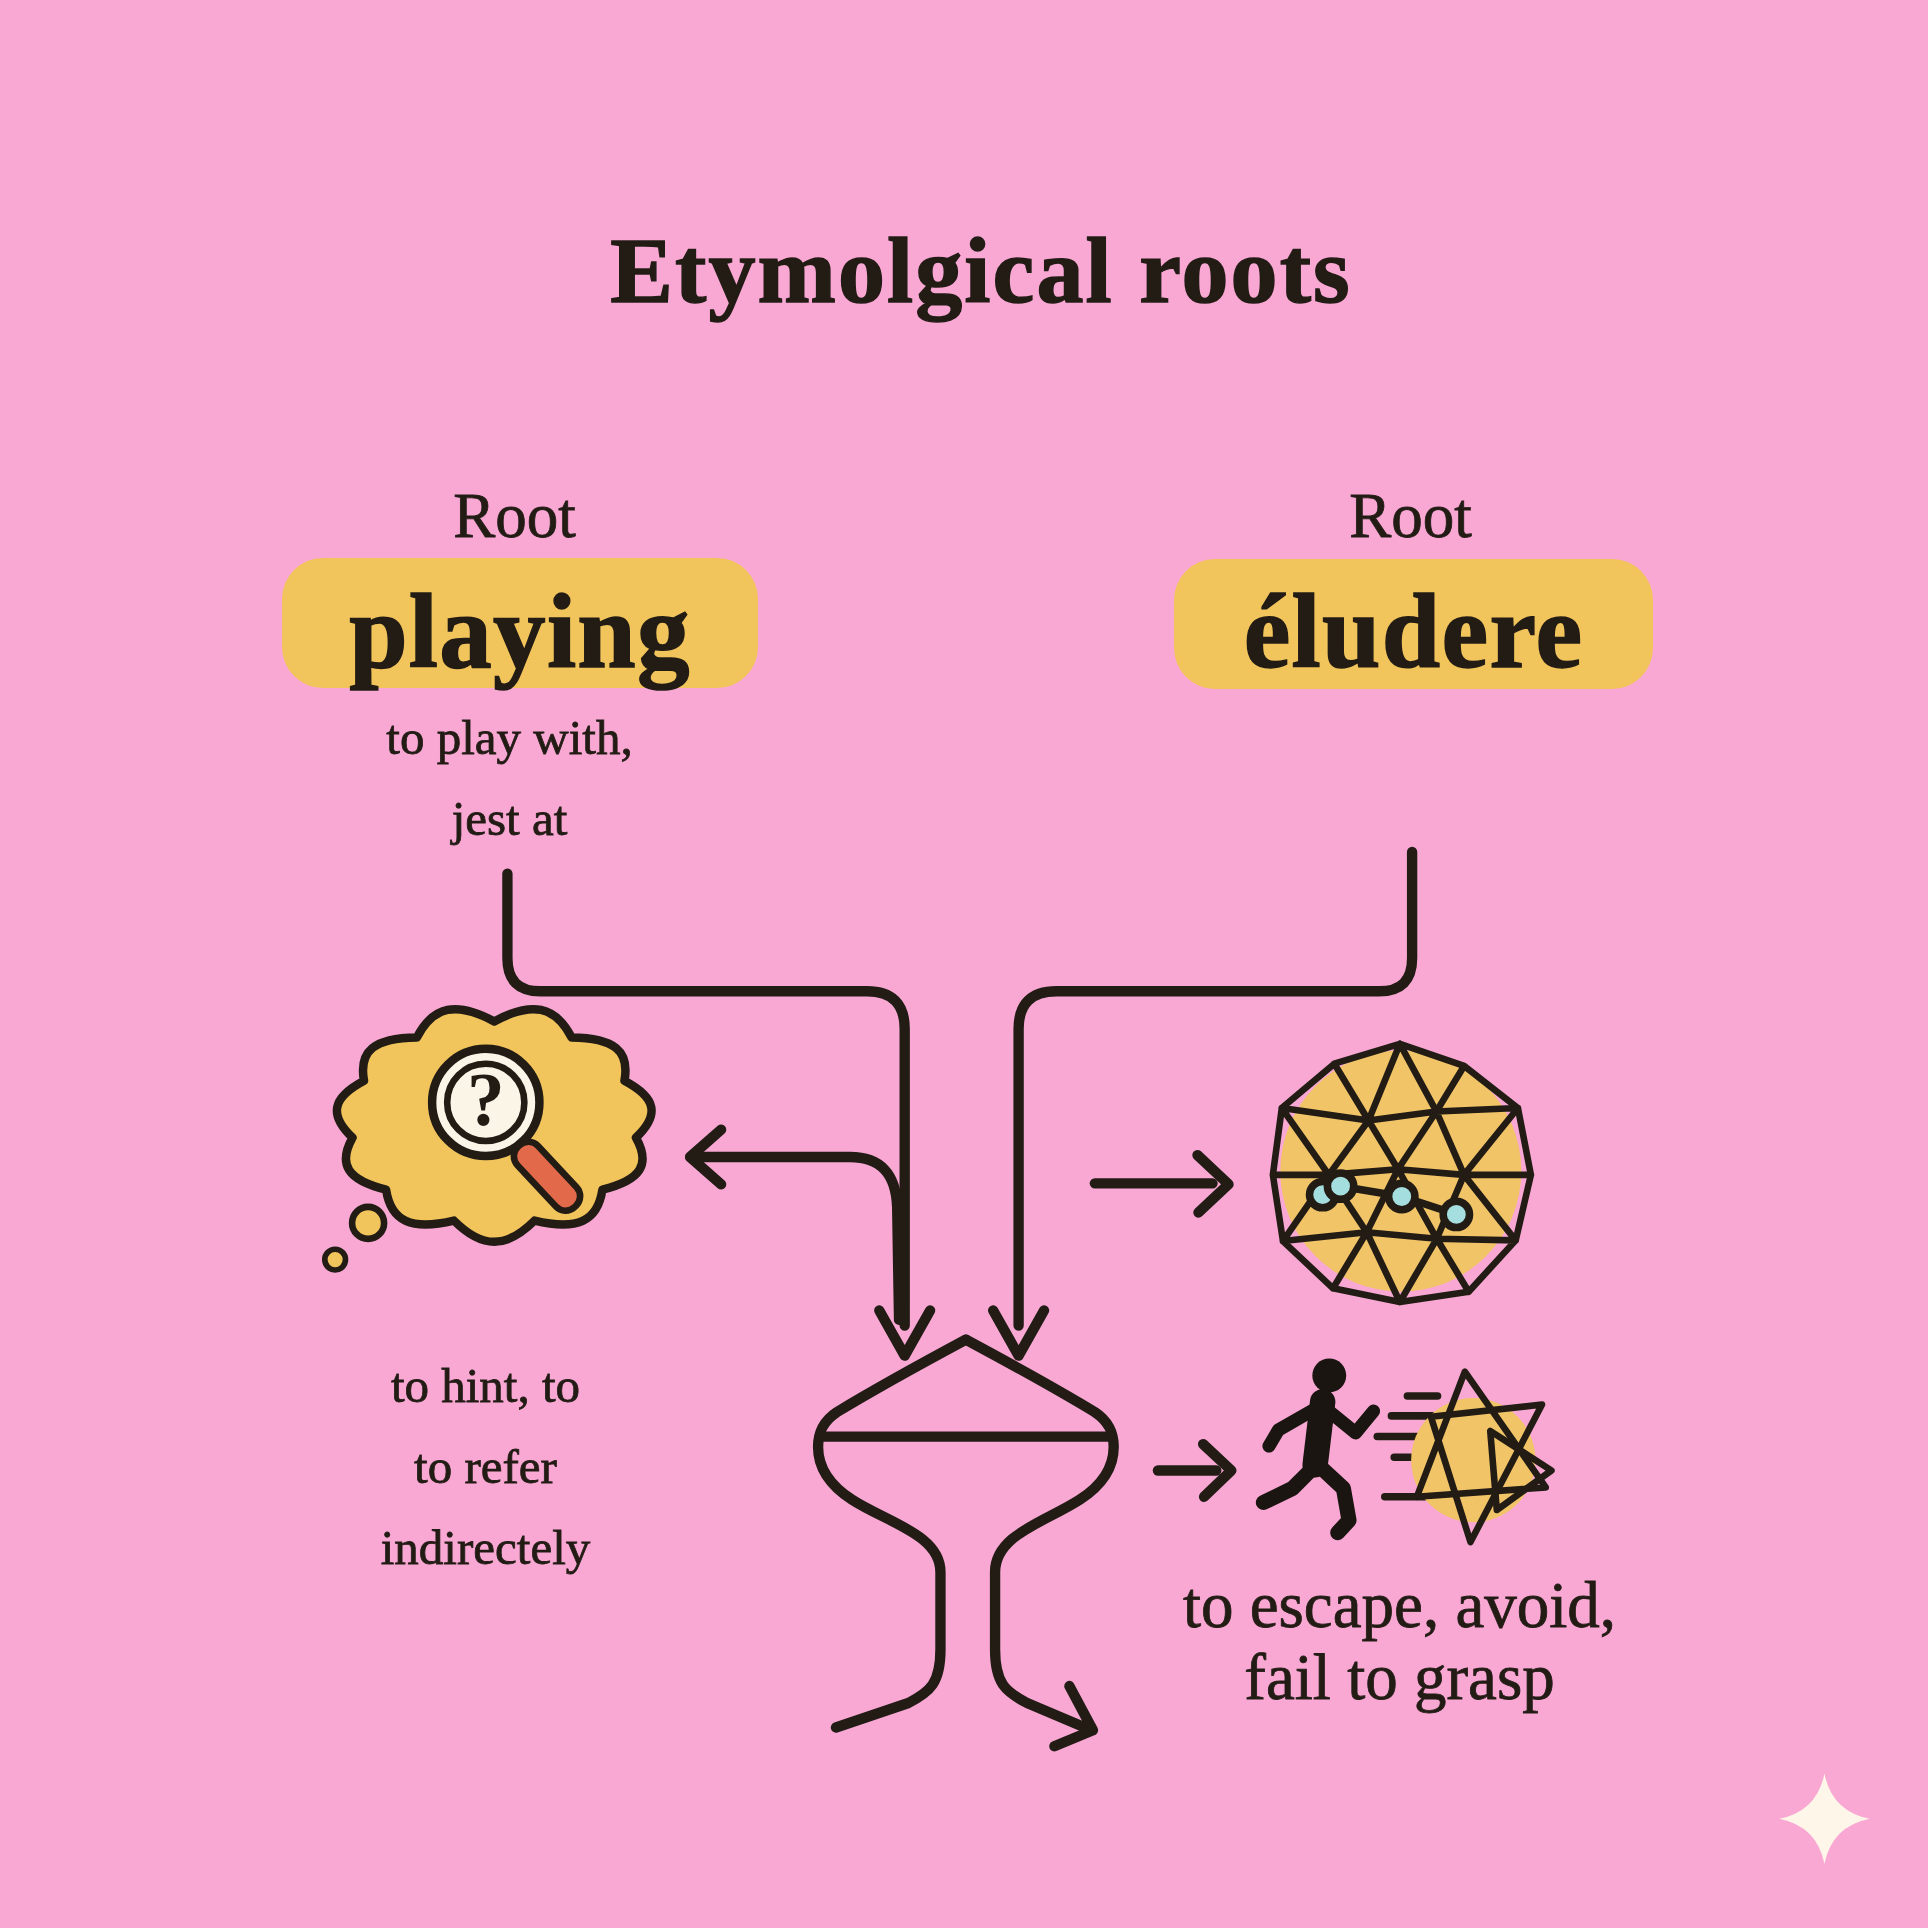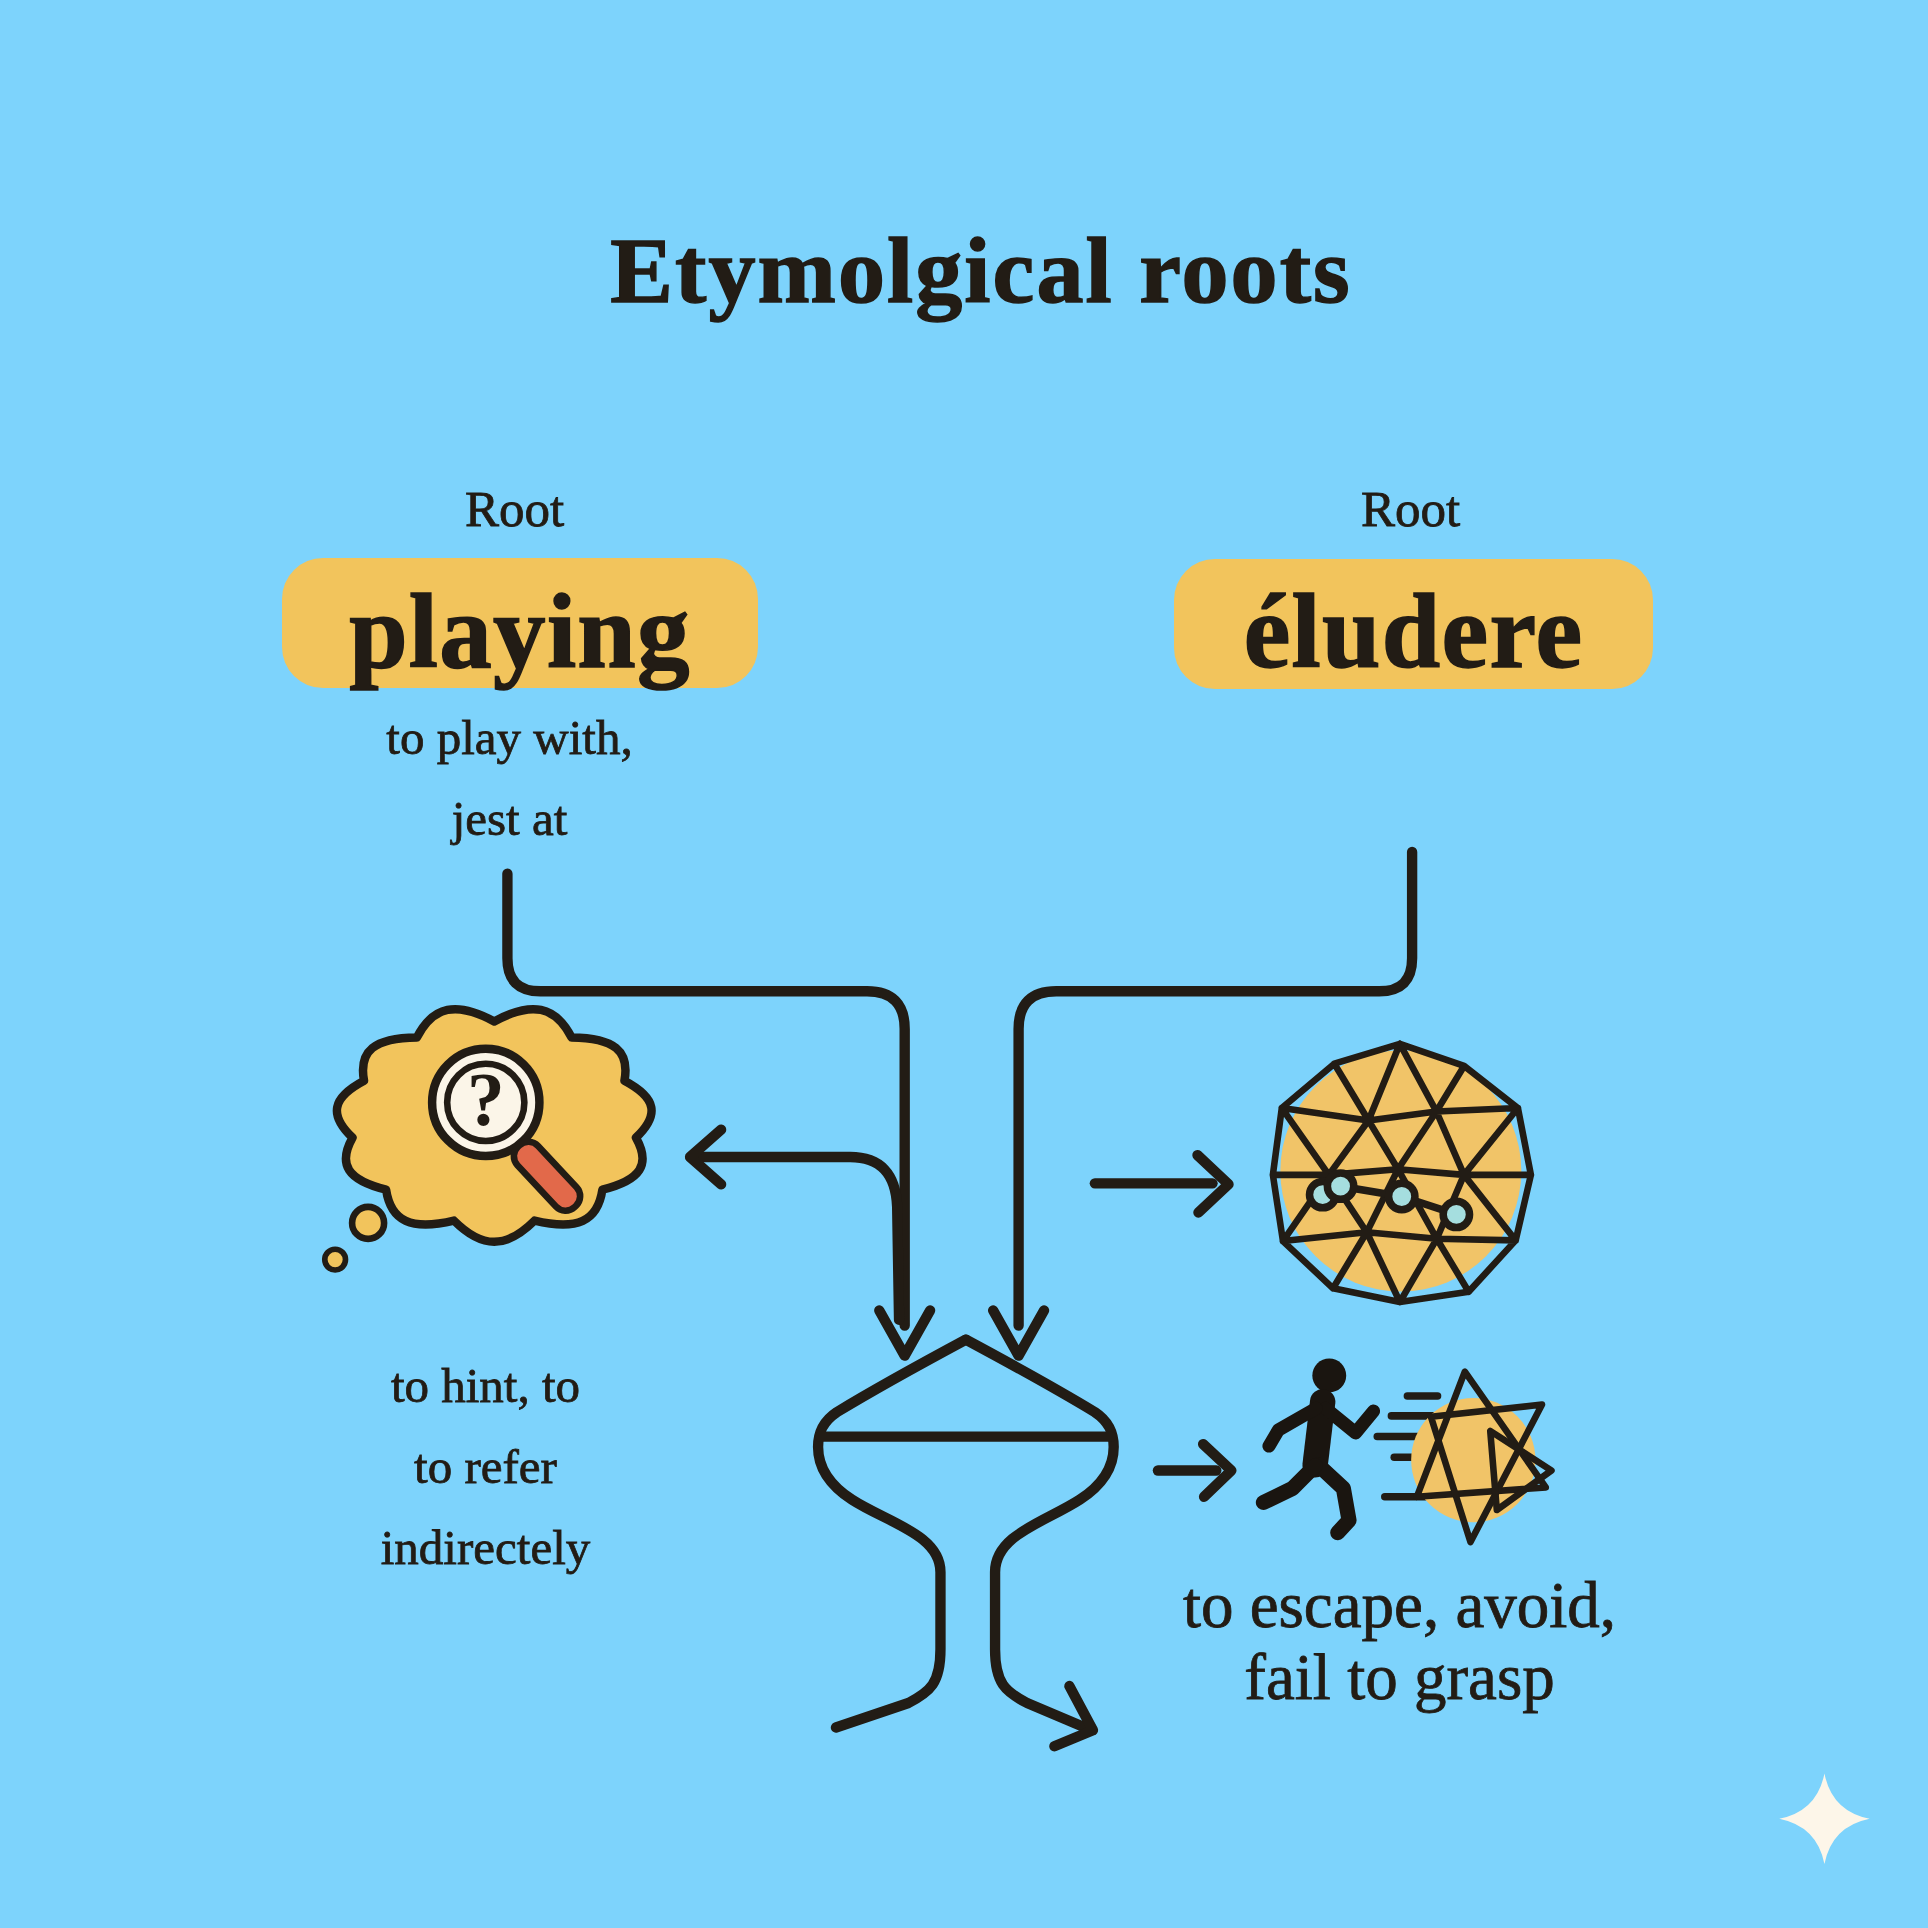--- a/index.html
+++ b/index.html
@@ -1,21 +1,21 @@
 <!DOCTYPE html>
 <html style="font-size:15px"><head>
 <meta charset="utf-8">
 <style>
   html,body{margin:0;padding:0;}
   body{width:1928px;height:1928px;overflow:hidden;}
-  #page{position:absolute;left:0;top:0;width:1928px;height:1928px;background:#7dd3fc;font-family:"Liberation Serif",serif;color:#221c15;}
+  #page{position:absolute;left:0;top:0;width:1928px;height:1928px;background:#f9a8d4;font-family:"Liberation Serif",serif;color:#221c15;}
   .t{position:absolute;white-space:nowrap;}
   #title{left:17px;top:216px;width:1928px;text-align:center;font-size:94px;font-weight:bold;letter-spacing:2.1px;-webkit-text-stroke:1.5px #221c15;}
   .pill{position:absolute;background:#f2c45c;border-radius:41px;}
-  .rootw{font-size:51px;-webkit-text-stroke:0.8px #221c15;}
+  .rootw{font-size:63px;-webkit-text-stroke:0.8px #221c15;}
   .big{font-size:105px;font-weight:bold;letter-spacing:1.3px;-webkit-text-stroke:1.5px #221c15;}
   .sub{font-size:49px;line-height:81px;text-align:center;-webkit-text-stroke:0.8px #221c15;}
 </style>
 </head>
 <body>
 <div id="page">
   <div class="t" id="title">Etymolgical roots</div>
 
   <div class="t rootw" style="left:279px;top:480px;width:471px;text-align:center;">Root</div>
   <div class="pill" style="left:282px;top:558px;width:476px;height:130px;"></div>

